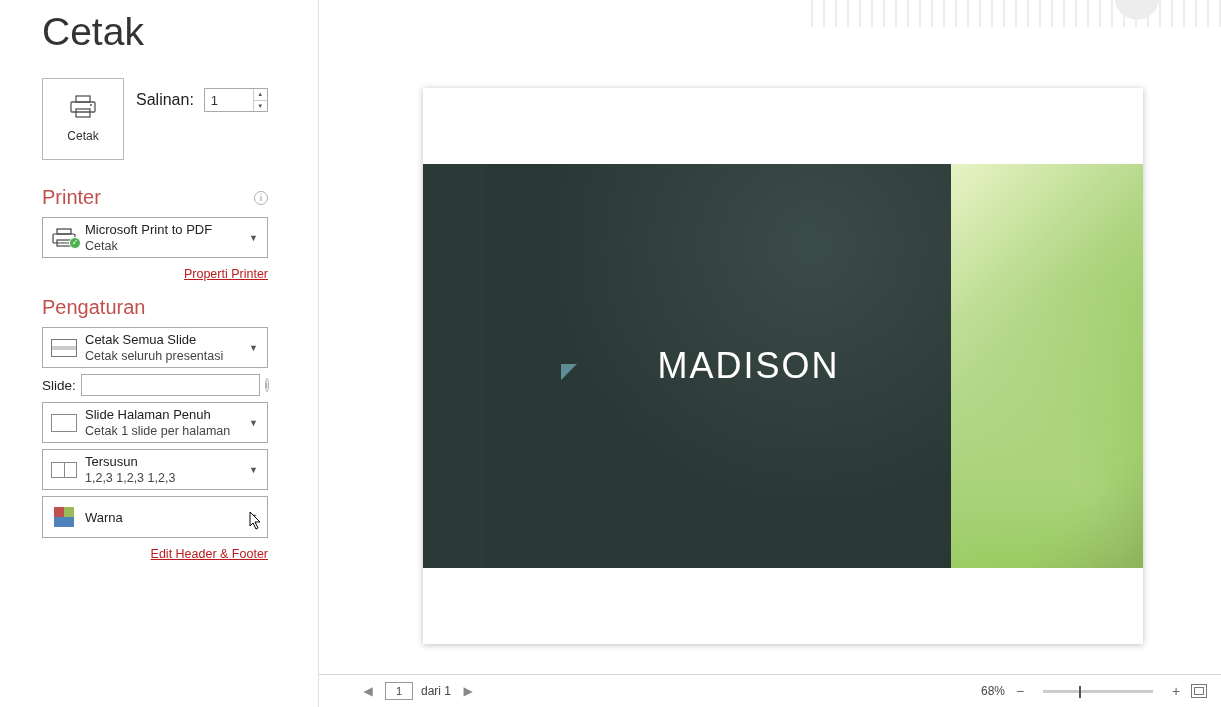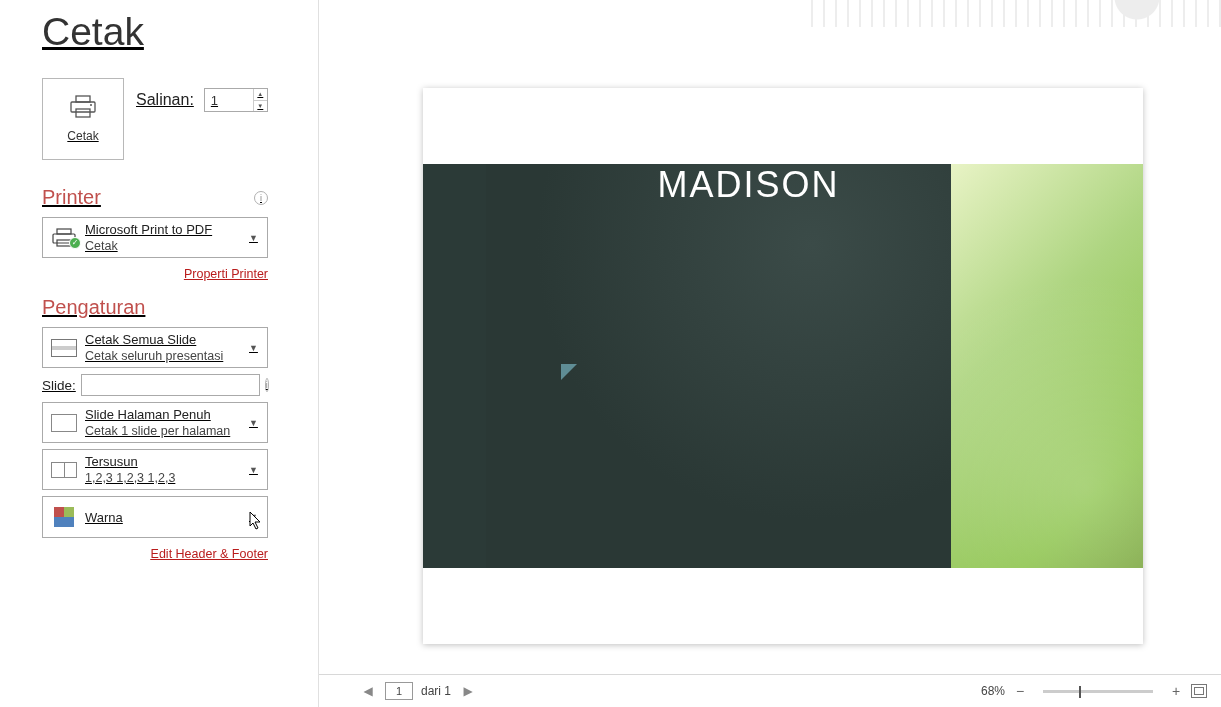--- a/index.html
+++ b/index.html
@@ -6,21 +6,20 @@
 body { background: #fff; width: 1221px; height: 707px; overflow: hidden; position: relative; }
 
 .page-container { display: flex; flex-direction: column; height: 100%; }
 
 .main-area { display: flex; flex: 1; }
 
 .left-panel {
   width: 318px;
   padding: 0 0 0 42px;
   background: #fff;
-  text-decoration: underline;
 }
 
 .page-title {
   font-size: 39px;
   font-weight: 300;
   color: #333;
   margin-top: 10px;
   margin-bottom: 24px;
 }
 
@@ -127,21 +126,21 @@
   width: 720px; height: 556px;
   background: #fff;
   filter: drop-shadow(0 1px 3px rgba(0,0,0,0.25));
 }
 .slide-content {
   position:absolute;
   left:0; top:76px; width:720px; height:404px;
   display:flex;
 }
 .slide-strip { width:63px; background:#2b3a37; }
-.slide-main { flex:1; background: radial-gradient(circle at 70% 20%, #3b4b48, #2a3835 60%); position:relative; display:flex; align-items:flex-start; justify-content:center;}
+.slide-main { flex:1; background: radial-gradient(circle at 70% 20%, #3b4b48, #2a3835 60%); position:relative; display:flex; align-items:center; justify-content:center;}
 .slide-title { color:#fff; font-size:36px; letter-spacing:2px; font-weight:400; margin-left:60px; }
 .slide-tri { position:absolute; left:75px; top:200px; width:0; height:0; border-left:8px solid #5f8d95; border-right:8px solid transparent; border-top:8px solid #5f8d95; border-bottom:8px solid transparent;}
 .slide-accent {
   width:192px;
   background: linear-gradient(135deg, #e8f3c5 0%, #aed581 40%, #8bc34a 80%, #7ba63f 100%);
   position: relative;
   overflow:hidden;
 }
 .slide-accent::before { content:""; position:absolute; inset:0; background:
   radial-gradient(circle at 70% 80%, rgba(255,255,255,0.25), transparent 60%);

